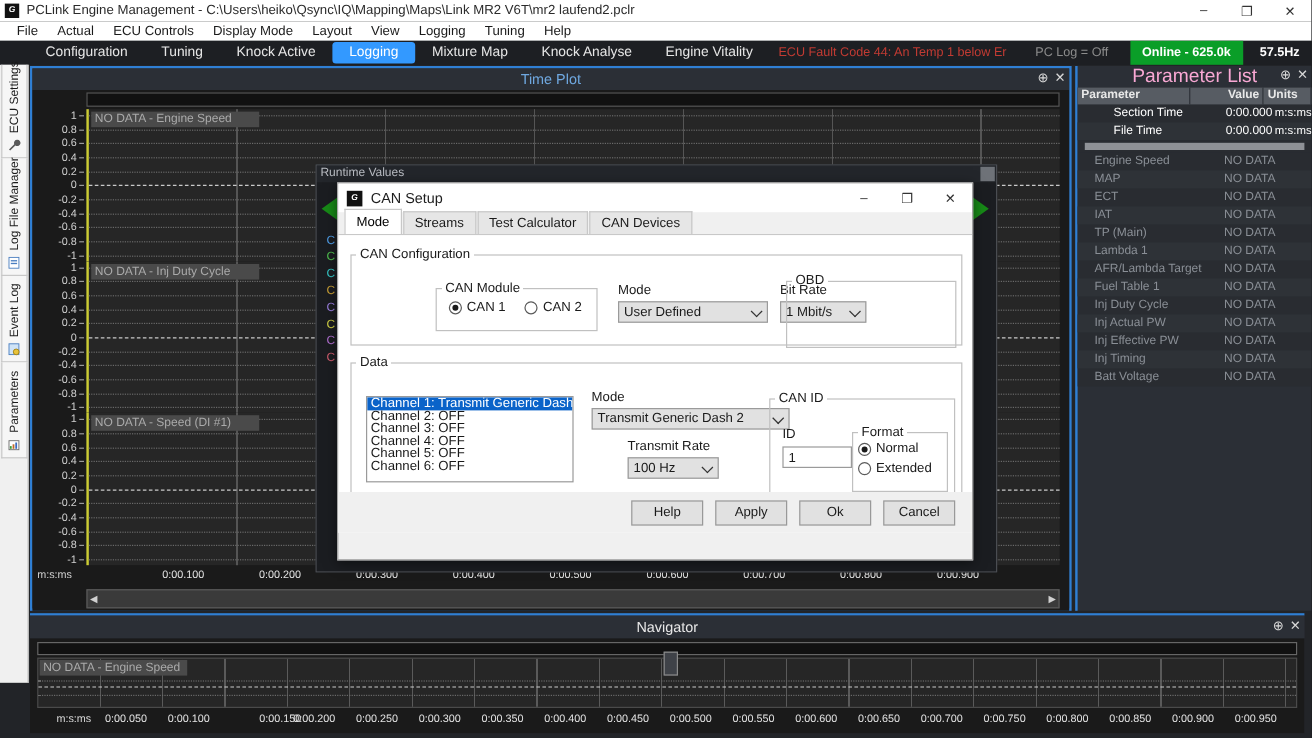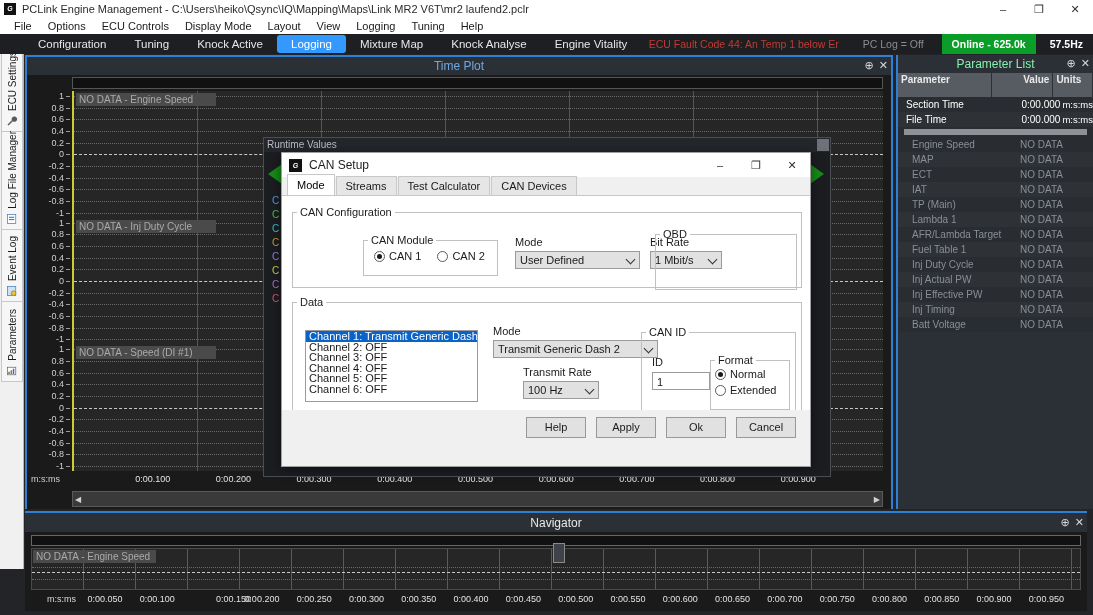--- a/index.html
+++ b/index.html
@@ -165,35 +165,35 @@
 
   
   .param-dock {
     position:absolute; left:896px; top:55px; width:197px; height:454px;
     background:#2b2f36; border-left:2px solid #2f7fd4;
   }
   .param-header {
     height:18px; display:flex; align-items:center; justify-content:center;
     position:relative;
   }
-  .param-title { font-size:12px; color:#86efac; }
+  .param-title { font-size:16px; color:#f9a8d4; }
   .param-hdr-btns { position:absolute; right:3px; top:1px; display:flex; gap:5px; }
   .param-hdr-btns span { color:#d8d8d8; font-size:11px; line-height:14px; }
-  .param-colhdr { display:flex; height:24px; background:#2b2f36; }
+  .param-colhdr { display:flex; height:14px; background:#2b2f36; }
   .pch {
     font-size:10px; color:#e9e9e9; background:#575c63; border-right:1px solid #2b2f36;
     padding:0 3px; line-height:14px; font-weight:bold;
   }
   .pch.p1 { width:95px; }
   .pch.p2 { width:62px; text-align:right; }
   .pch.p3 { width:40px; }
   .param-rows { background:#292c31; }
   .prow { display:flex; height:15px; align-items:center; font-size:10px; }
   .prow.alt { background:#2e3237; }
-  .prow .pname { width:118px; padding-left:8px; color:#ffffff; white-space:nowrap; }
+  .prow .pname { width:118px; padding-left:30px; color:#ffffff; white-space:nowrap; }
   .prow .pval { color:#ffffff; white-space:nowrap; text-align:right; width:50px; }
   .prow .punit { color:#ffffff; padding-left:2px; white-space:nowrap; font-size:9.5px;}
   .param-gap { height:10px; background:#292c31; padding:2px 6px; }
   .param-gap-bar { height:6px; background:#8e9196; }
   .prow.dim .pname, .prow.dim .pval { color:#8a8f96; }
   .prow.dim .pname { padding-left:14px; }
   .prow.dim .pval { text-align:left; width:auto; padding-left:4px;}
 
   
   .rtv-win {
@@ -320,21 +320,21 @@
     <div class="tb-title">PCLink Engine Management - C:\Users\heiko\Qsync\IQ\Mapping\Maps\Link MR2 V6T\mr2 laufend2.pclr</div>
     <div class="tb-buttons">
       <div class="tb-btn">–</div>
       <div class="tb-btn">❐</div>
       <div class="tb-btn close">✕</div>
     </div>
   </div>
 
   <div class="menubar">
     <div class="menu-item">File</div>
-    <div class="menu-item">Options</div>
+    <div class="menu-item">Actual</div>
     <div class="menu-item">ECU Controls</div>
     <div class="menu-item">Display Mode</div>
     <div class="menu-item">Layout</div>
     <div class="menu-item">View</div>
     <div class="menu-item">Logging</div>
     <div class="menu-item">Tuning</div>
     <div class="menu-item">Help</div>
   </div>
 
   <div class="ribbon">

